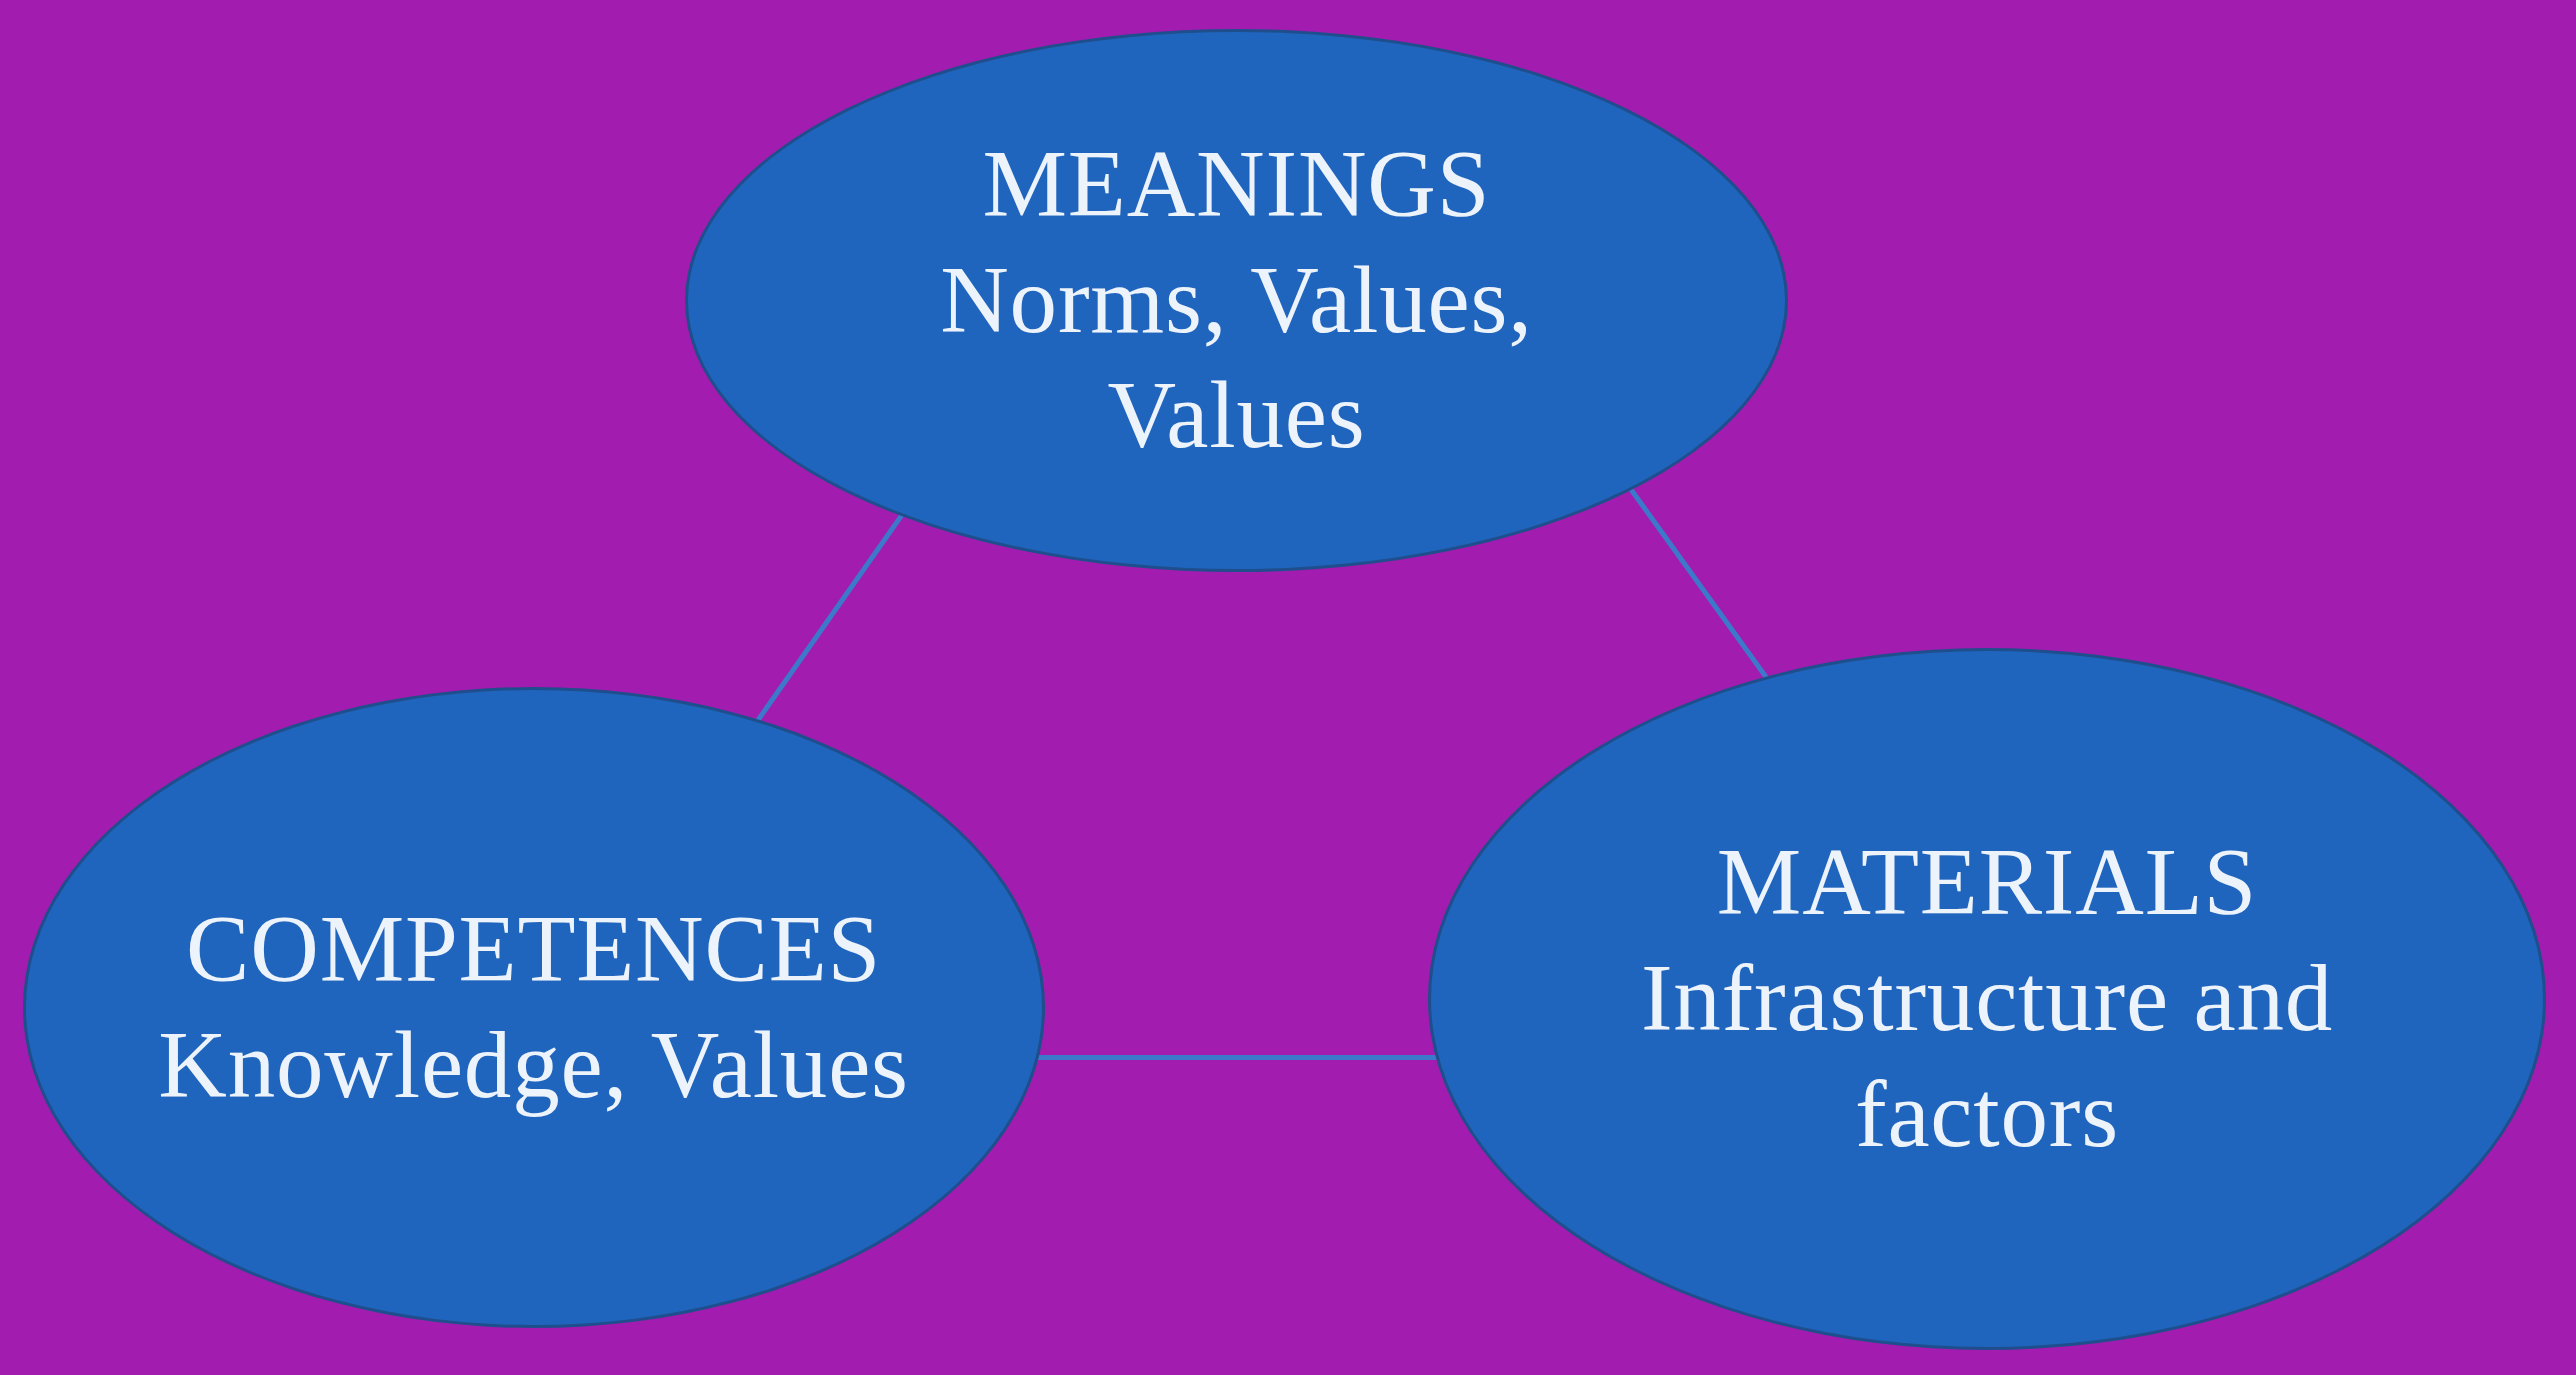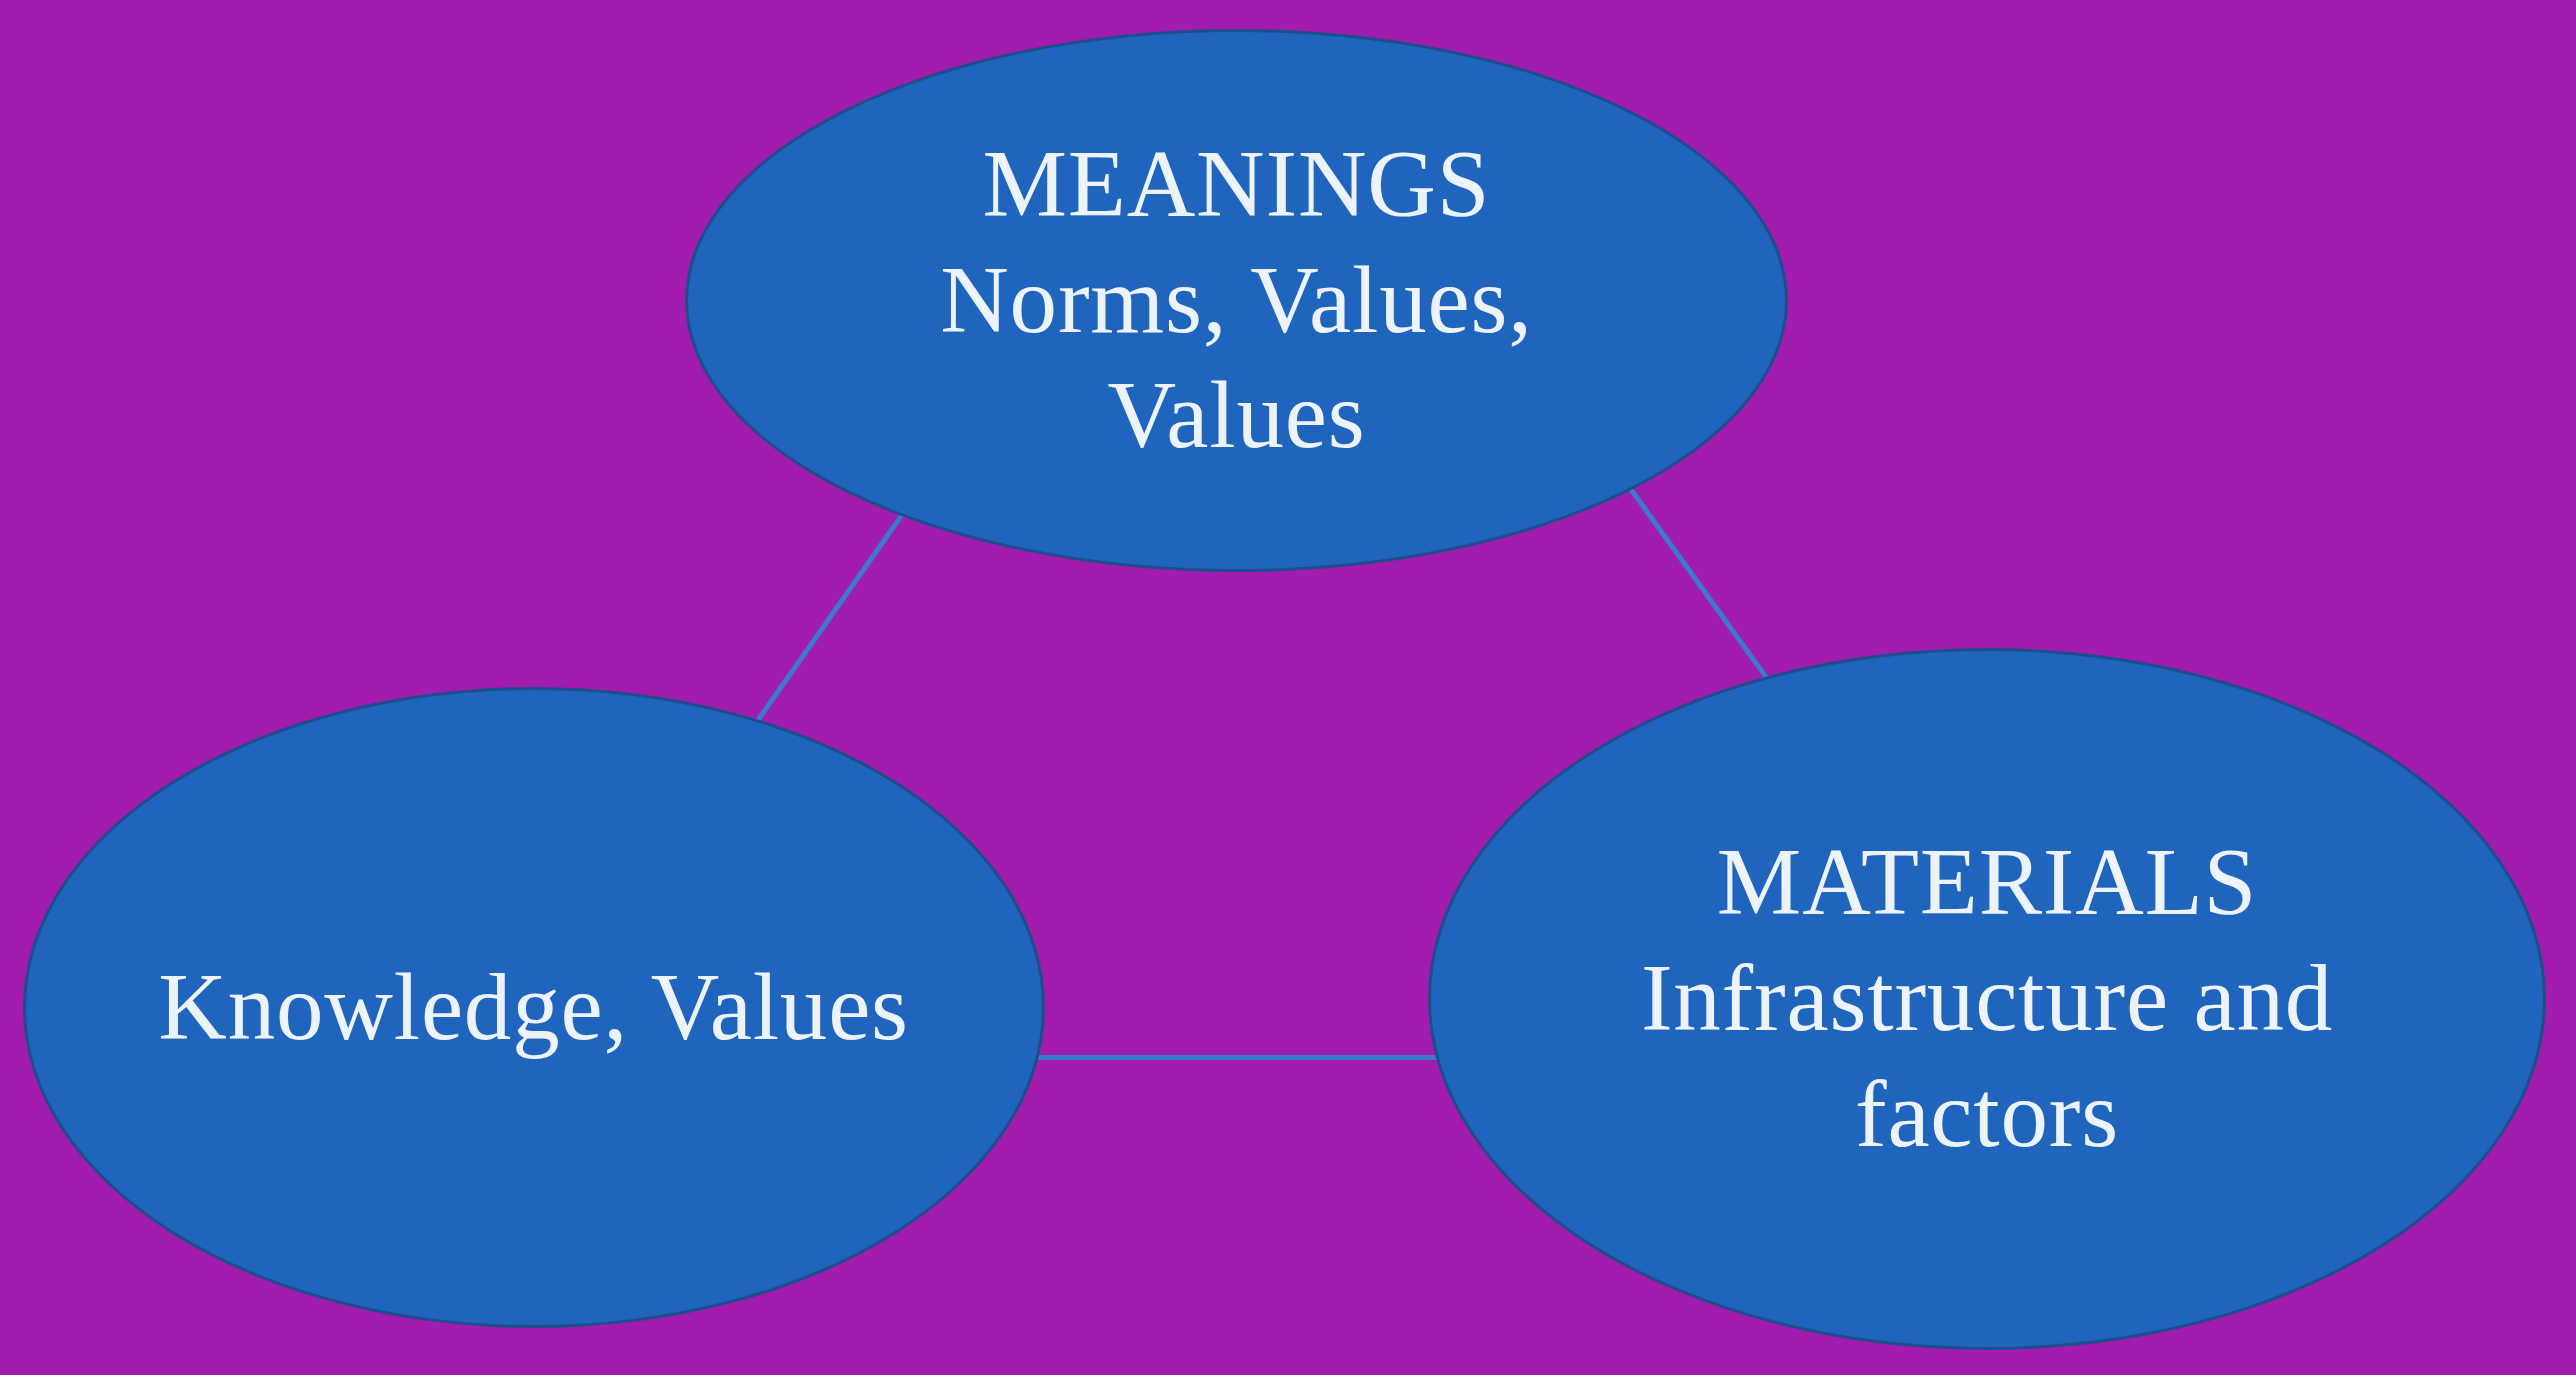--- a/index.html
+++ b/index.html
@@ -75,20 +75,21 @@
     <line x1="1200" y1="1266" x2="1770" y2="1266" stroke-width="6" stroke="#3d79ca"></line>
   </svg>
 
   <div id="node-meanings" class="ellipse">
     <span class="title">MEANINGS</span>
     <span class="line">Norms, Values,</span>
     <span class="line">Values</span>
   </div>
 
   <div id="node-competences" class="ellipse">
+    <span class="title">COMPETENCES</span>
     <span class="line">Knowledge, Values</span>
   </div>
 
   <div id="node-materials" class="ellipse">
     <span class="title">MATERIALS</span>
     <span class="line">Infrastructure and</span>
     <span class="line">factors</span>
   </div>
 
 </div>

